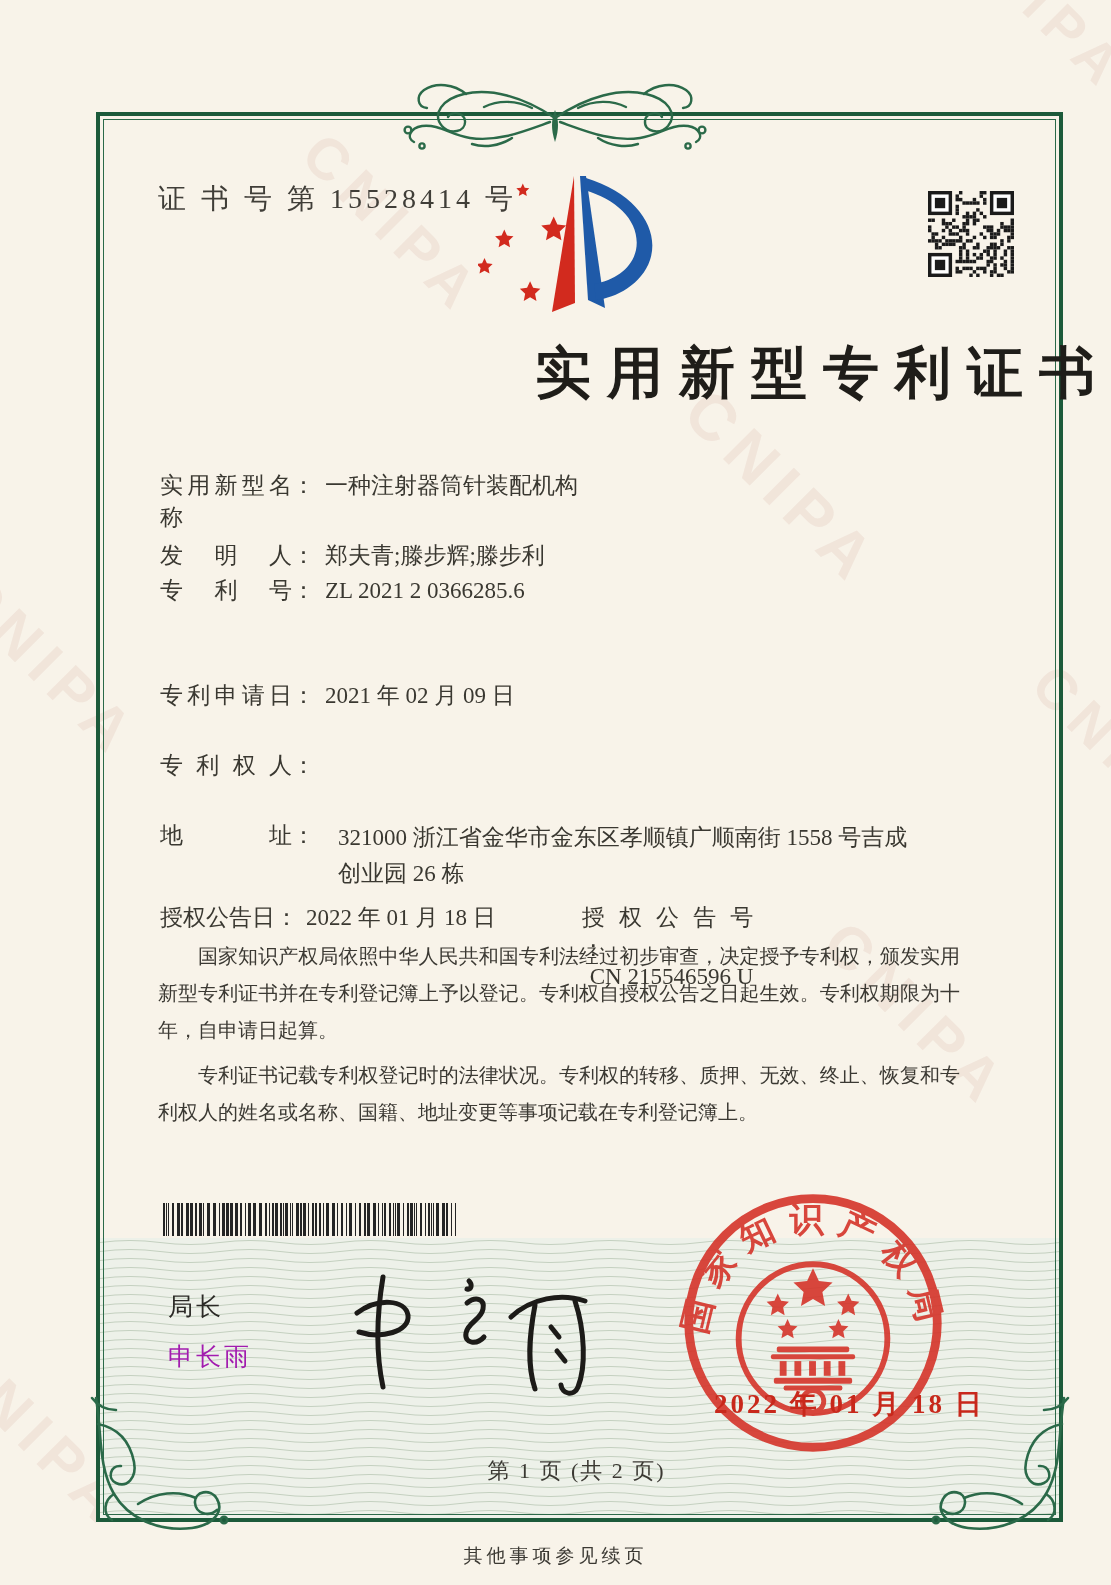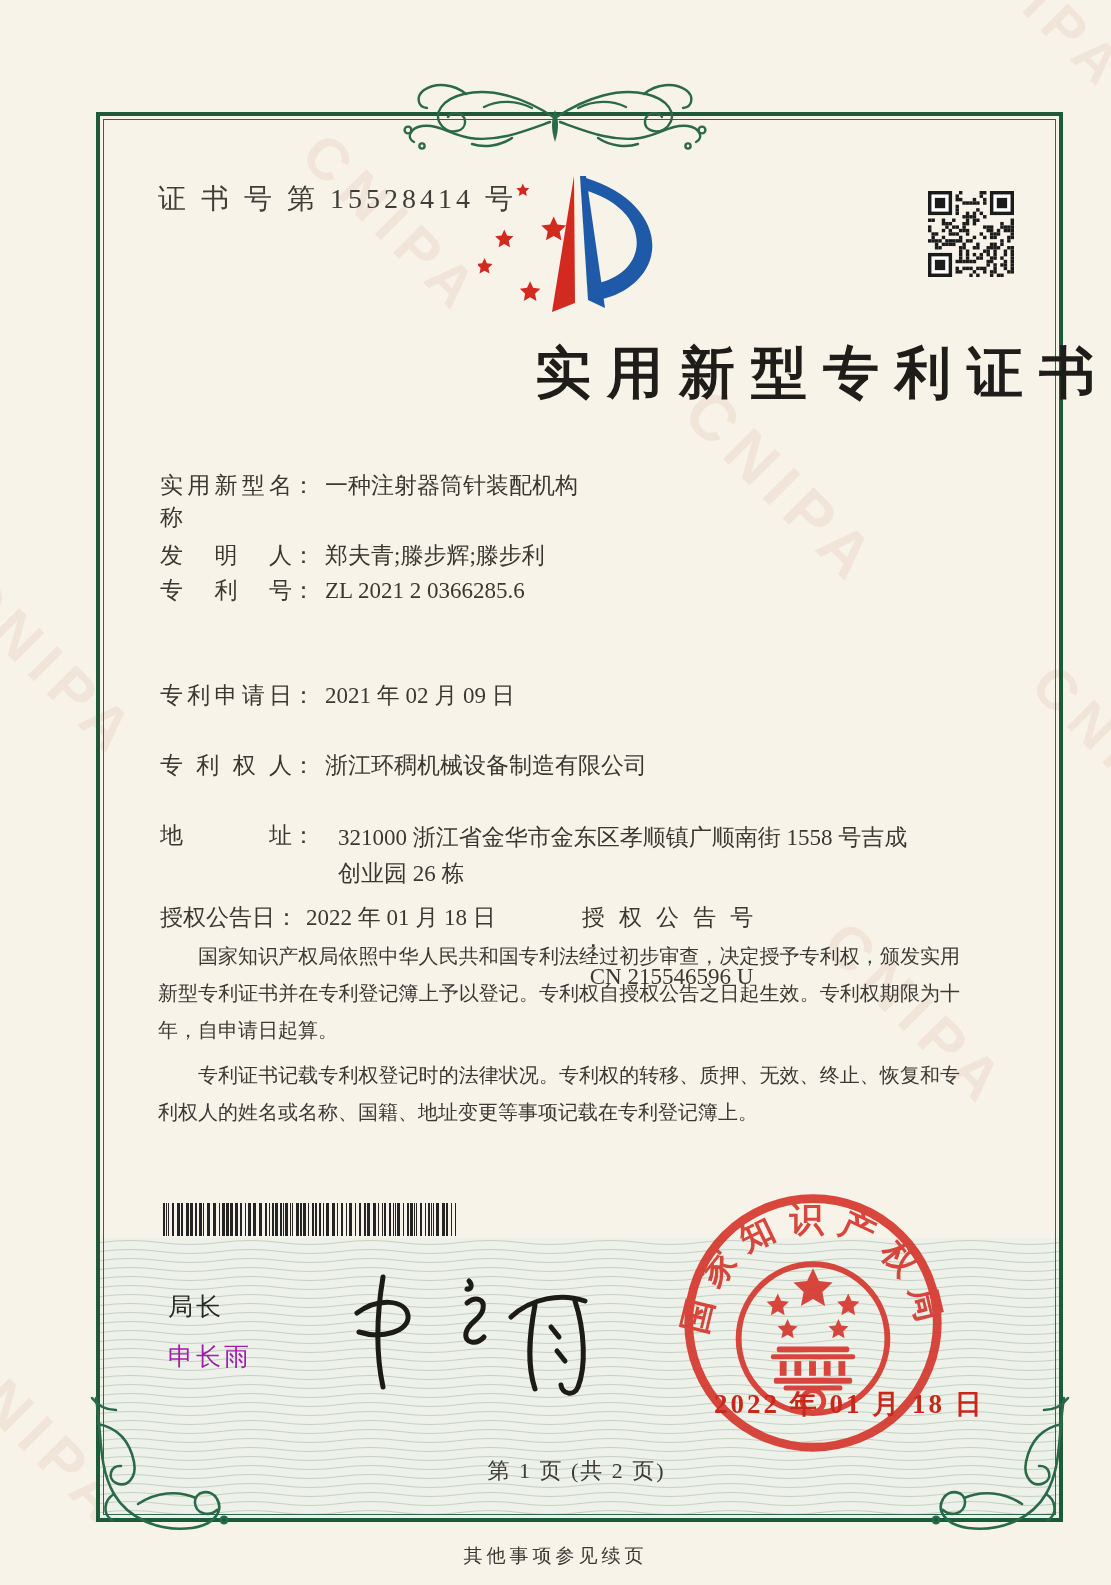--- a/index.html
+++ b/index.html
@@ -380,21 +380,20 @@
       <span class="fvalue">ZL 2021 2 0366285.6</span>
     </div>
     <div class="frow" style="top:680px;">
       <span class="flabel">专利申请日</span>
         <span class="fcolon">：</span>
       <span class="fvalue">2021 年 02 月 09 日</span>
     </div>
     <div class="frow" style="top:750px;">
       <span class="flabel">专利权人</span>
         <span class="fcolon">：</span>
-      <span class="fvalue">浙江环稠机械设备制造有限公司</span>
     </div>
     <div class="frow" style="top:820px;">
       <span class="flabel">地址</span>
         <span class="fcolon">：</span>
       <span class="fvalue" style="max-width:575px;line-height:36px;margin-left:23px;">321000 浙江省金华市金东区孝顺镇广顺南街 1558 号吉成创业园 26 栋</span>
     </div>
     <div class="grantrow">
       <span class="gpair">
         <span class="flabel" style="width:auto;">授权公告日</span>
           <span class="fcolon">：</span>

